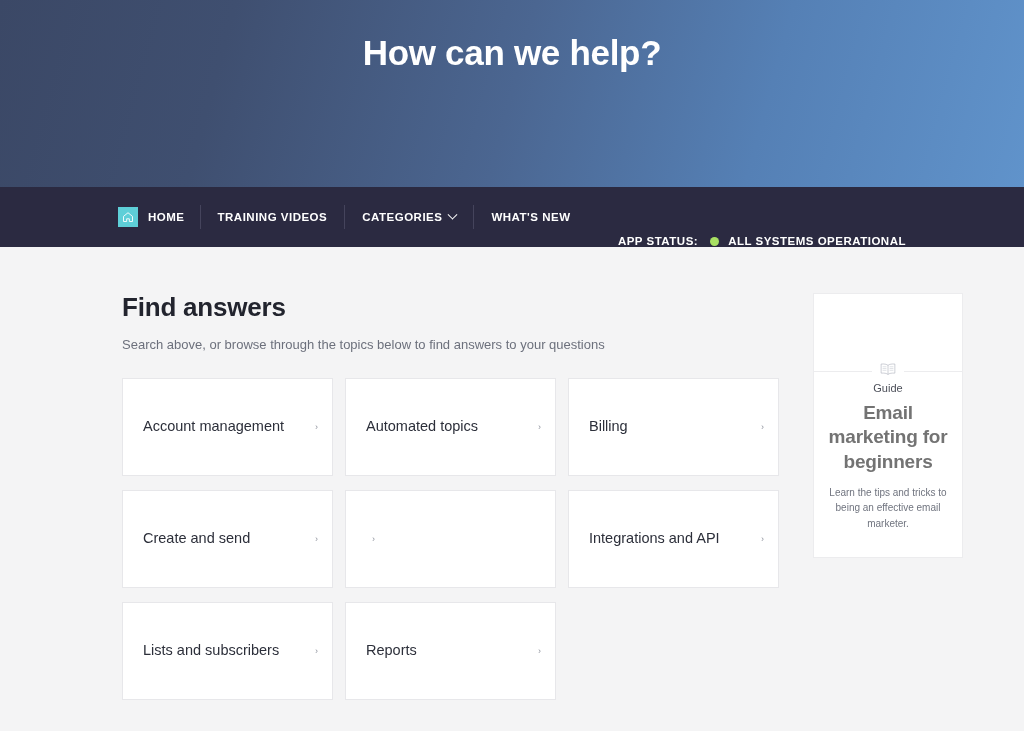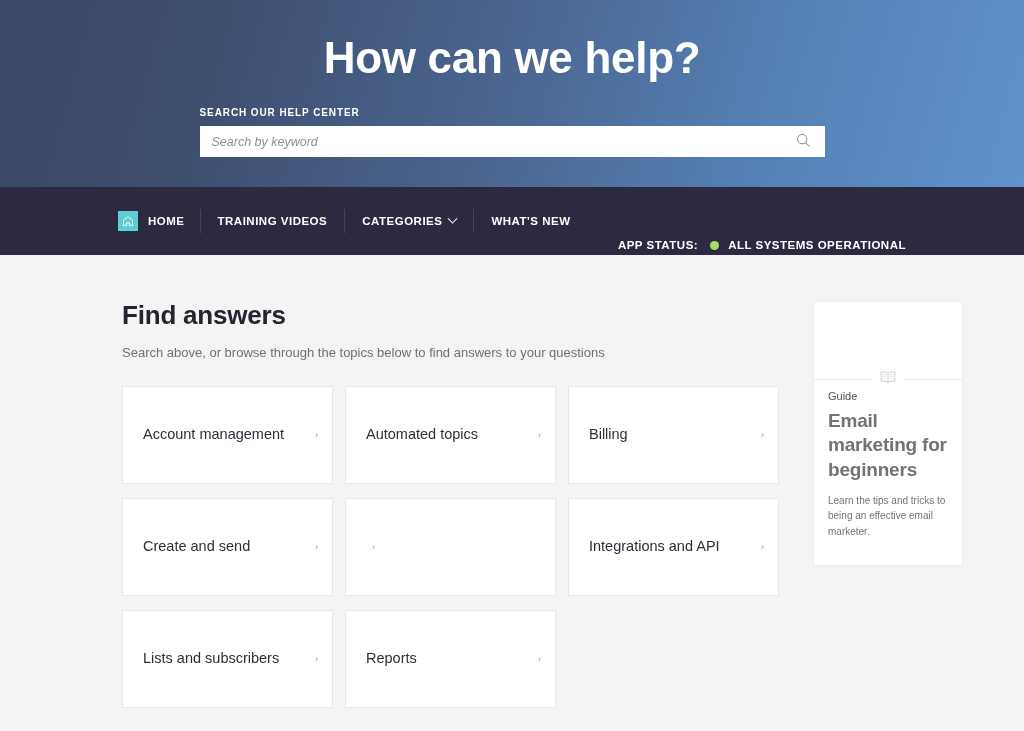--- a/index.html
+++ b/index.html
@@ -17,21 +17,21 @@
   
   .hero {
     position: relative;
     height: 187px;
     background: linear-gradient(105deg, #3b4866 0%, #3f4f70 22%, #4b6691 50%, #5580b5 74%, #6093cb 100%);
     overflow: hidden;
   }
   .hero-title {
     text-align: center;
     color: #ffffff;
-    font-size: 44px;
+    font-size: 35px;
     font-weight: bold;
     letter-spacing: -0.3px;
     padding-top: 33px;
   }
   .search-wrap {
     width: 625px;
     margin: 24px auto 0;
   }
   .search-label {
     color: #ffffff;
@@ -69,21 +69,21 @@
     border: 0;
     background: transparent;
     cursor: pointer;
     display: flex;
     align-items: center;
     justify-content: center;
   }
 
   
   .navbar {
-    height: 68px;
+    height: 60px;
     background: #2b2a41;
     display: flex;
     align-items: center;
     padding: 0 118px 0 118px;
   }
   .nav-left {
     display: flex;
     align-items: stretch;
     height: 24px;
   }
@@ -177,21 +177,21 @@
     margin-left: 6px;
     flex: 0 0 auto;
   }
 
   
   .guide-card {
     width: 150px;
     background: #ffffff;
     border: 1px solid #ececee;
     padding: 0 14px 26px;
-    text-align: left;
+    text-align: center;
     cursor: pointer;
     align-self: flex-start;
     margin-top: 1px;
   }
   .guide-divider {
     position: relative;
     height: 78px;
     margin: 0 -14px;
   }
   .guide-divider::after {
@@ -231,34 +231,20 @@
     color: #70747f;
     line-height: 1.55;
   }
 </style>
 </head>
 <body>
 
 <div class="hero">
   <h1 class="hero-title">How can we help?</h1>
 
-  <div class="search-wrap">
-    <div class="search-label">SEARCH OUR HELP CENTER</div>
-    <div class="search-box">
-      <input class="search-input" type="text" placeholder="Search by keyword" style="">
-      <button class="search-btn">
-        <span>
-          <svg width="15" height="15" viewBox="0 0 16 16" fill="none">
-            <circle cx="6.6" cy="6.6" r="4.9" stroke="#8c909b" stroke-width="1.1"></circle>
-            <line x1="10.2" y1="10.2" x2="14.4" y2="14.4" stroke="#8c909b" stroke-width="1.1"></line>
-          </svg>
-        </span>
-      </button>
-    </div>
-  </div>
 </div>
 
 <div class="navbar">
   <div class="nav-left">
 
     <div class="nav-item home-item">
       <span class="home-icon">
         <svg width="12" height="12" viewBox="0 0 16 16" fill="none">
           <path d="M2 7.2 8 2.3l6 4.9V14H9.8v-3.6H6.2V14H2V7.2Z" stroke="#ffffff" stroke-width="1.2" stroke-linejoin="round"></path>
         </svg>

